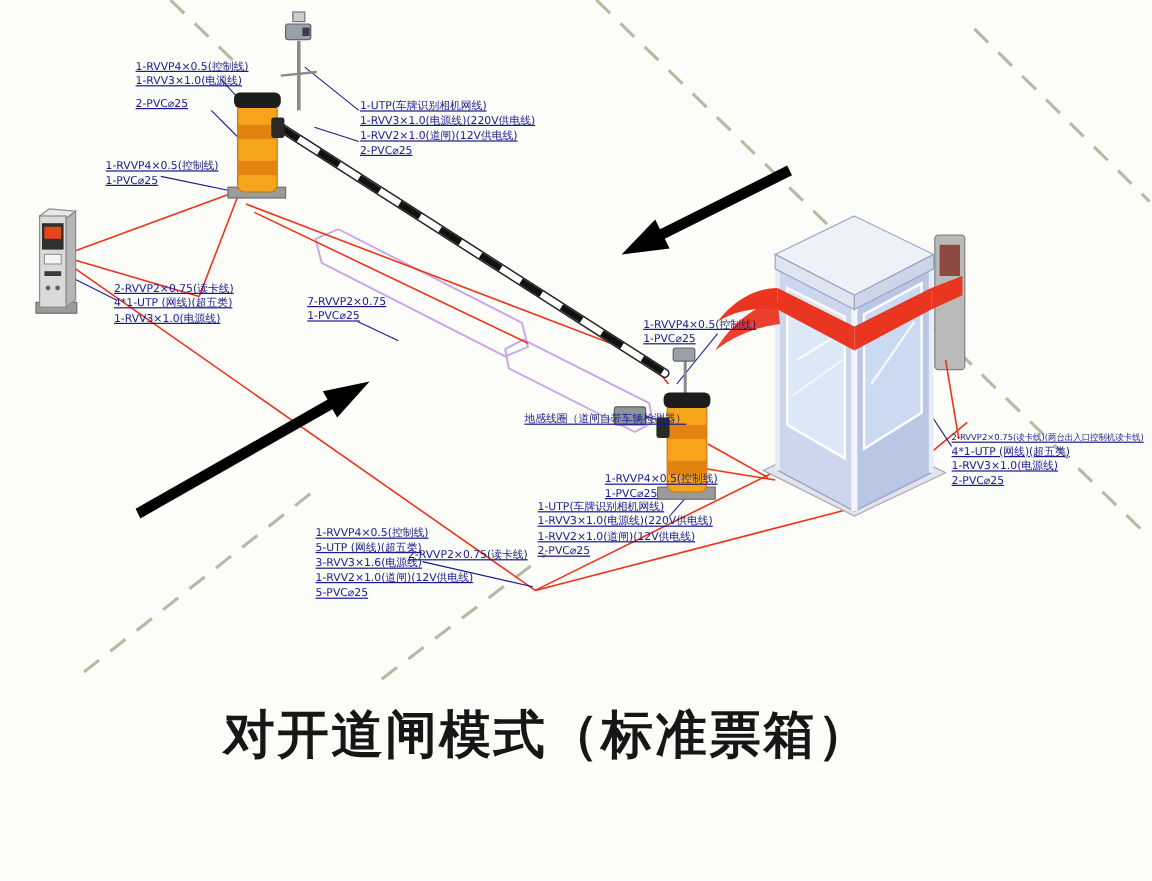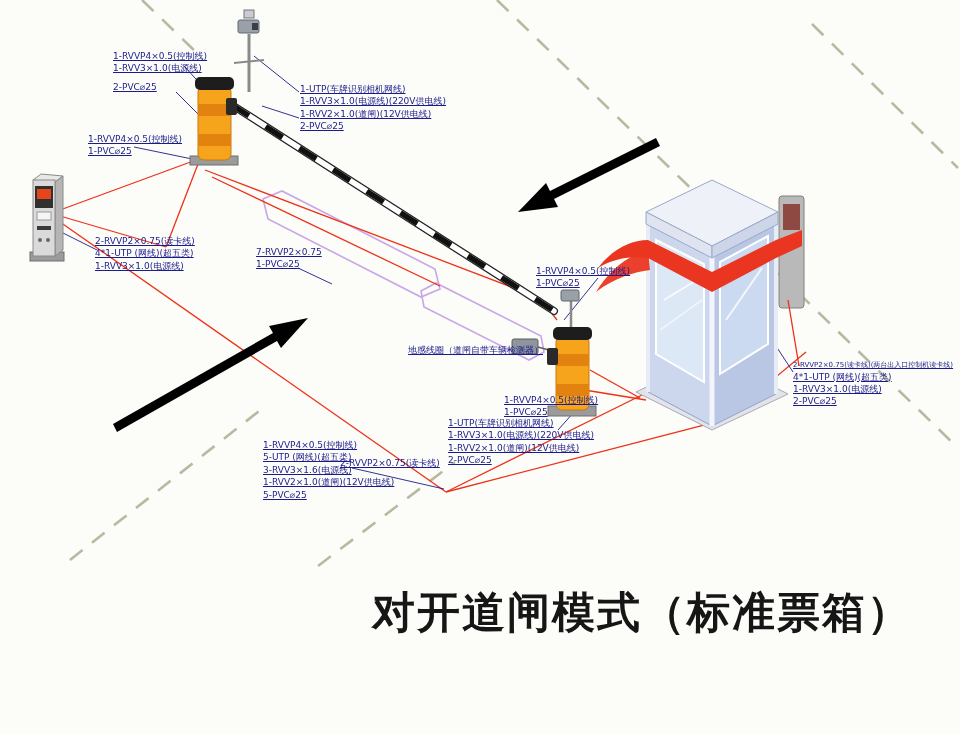--- a/index.html
+++ b/index.html
@@ -8,21 +8,21 @@
     background:#fcfcf9; overflow:hidden;
     font-family:"DejaVu Sans", sans-serif;
   }
   svg { position:absolute; left:0; top:0; }
   .labels { position:absolute; left:0; top:0; width:960px; height:734px; pointer-events:none; }
   .lbl { position:absolute; color:#1b1b8c; font-size:9px; line-height:1.38; white-space:nowrap; }
   .lbl .ln { text-decoration:underline; }
   .lbl .sm { font-size:7px; }
   .lbl .gap { margin-top:6px; }
   .title {
-    position:absolute; top:584px; left:0; width:912px; text-align:right;
+    position:absolute; top:584px; left:0; width:912px; text-align:center;
     font-size:43px; font-weight:600; color:#161616; letter-spacing:2px;
     font-family:"DejaVu Sans","Liberation Sans",sans-serif;
   }
 </style>
 </head>
 <body>
 
 <div class="stage">
 
   <svg width="960" height="734" viewBox="0 0 960 734">
@@ -183,21 +183,21 @@
     <div class="lbl" style="left:256px;top:246px">
       <div class="ln">7-RVVP2×0.75</div>
       <div class="ln">1-PVC⌀25</div>
     </div>
 
     <div class="lbl" style="left:536px;top:265px">
       <div class="ln">1-RVVP4×0.5(控制线)</div>
       <div class="ln">1-PVC⌀25</div>
     </div>
 
-    <div class="lbl" style="left:408px;top:344px">
+    <div class="lbl" style="left:437px;top:344px">
       <div class="ln">地感线圈（道闸自带车辆检测器）</div>
     </div>
 
     <div class="lbl" style="left:504px;top:394px">
       <div class="ln">1-RVVP4×0.5(控制线)</div>
       <div class="ln">1-PVC⌀25</div>
     </div>
 
     <div class="lbl" style="left:263px;top:439px">
       <div class="ln">1-RVVP4×0.5(控制线)</div>

